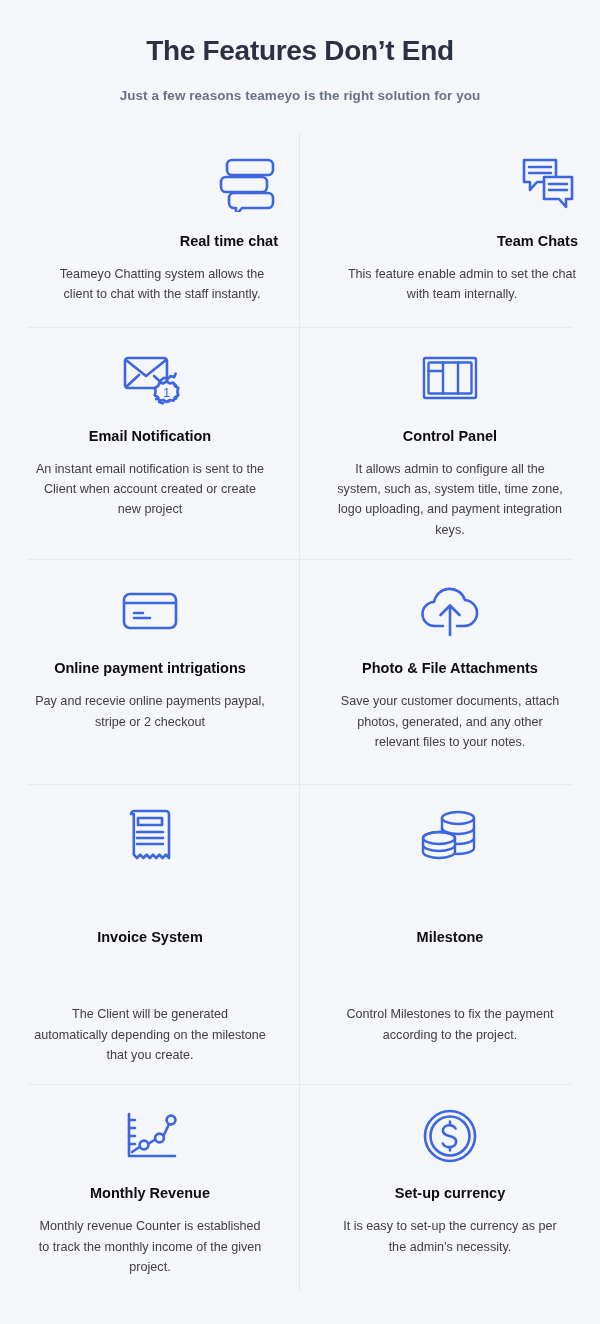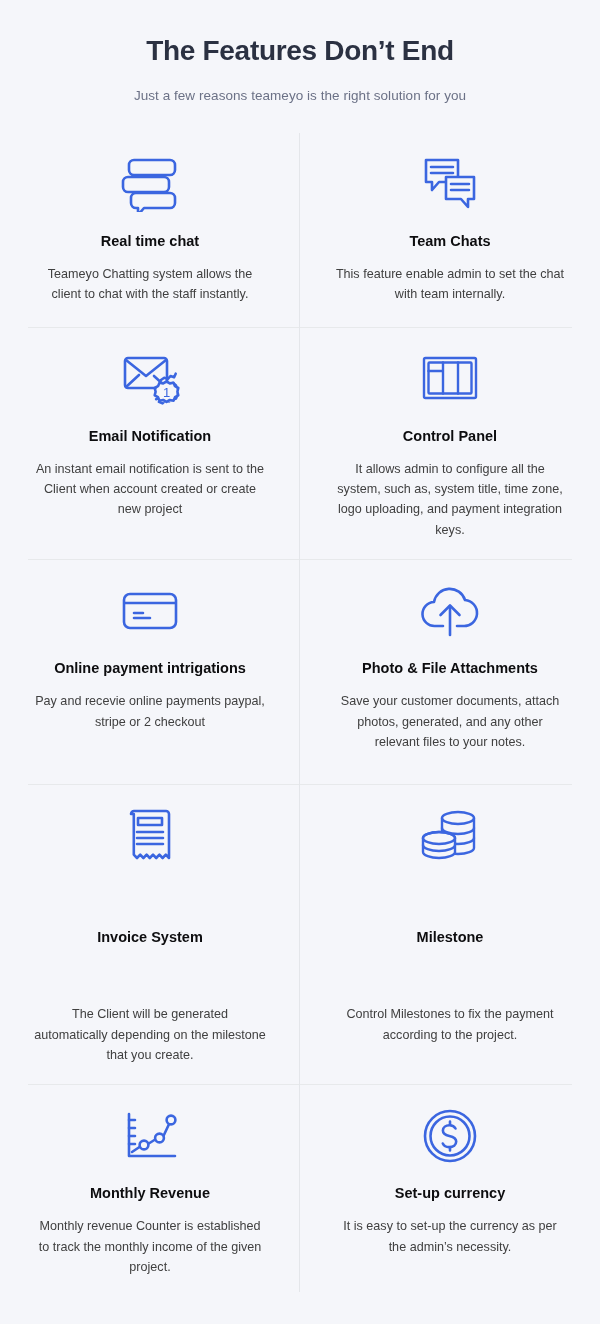--- a/index.html
+++ b/index.html
@@ -30,21 +30,21 @@
     font-size: 28px;
     font-weight: 700;
     color: #2b3142;
     letter-spacing: -0.3px;
     line-height: 1.2;
   }
   .page-subtitle {
     margin-top: 20px;
     font-size: 13.5px;
     color: #6b7186;
-    font-weight: 400;
+    font-weight: 700;
     letter-spacing: 0.05px;
   }
 
   
   .features-grid {
     position: relative;
     margin-top: 30px;
     width: 600px;
     display: grid;
     grid-template-columns: 1fr 1fr;
@@ -101,21 +101,21 @@
   }
   .feature-desc {
     font-size: 12.6px;
     line-height: 1.62;
     color: #404040;
     font-weight: 400;
     max-width: 232px;
   }
 
   
-  .row-1 { min-height: 195px; }
+  .row-1 { min-height: 195px; align-items: flex-end; }
   .row-2 { min-height: 215px; }
   .row-3 { min-height: 225px; }
   .row-4 { min-height: 230px; gap: 44px; }
   .row-5 { min-height: 215px; }
 
   
   .footer {
     margin-top: 32px;
     display: flex;
     justify-content: center;

